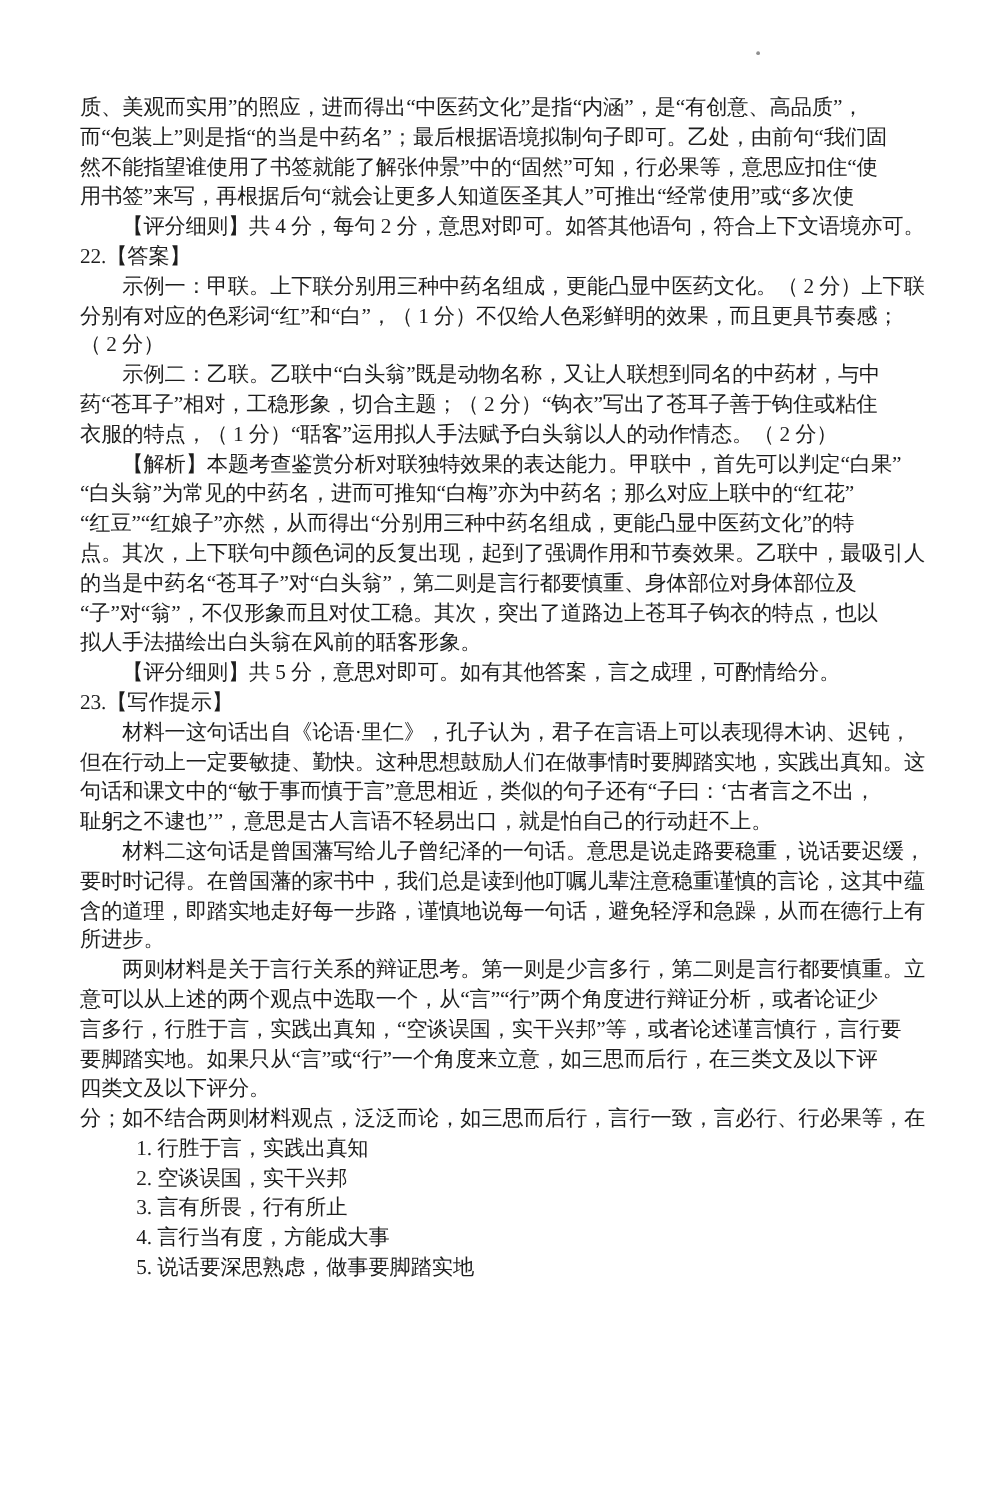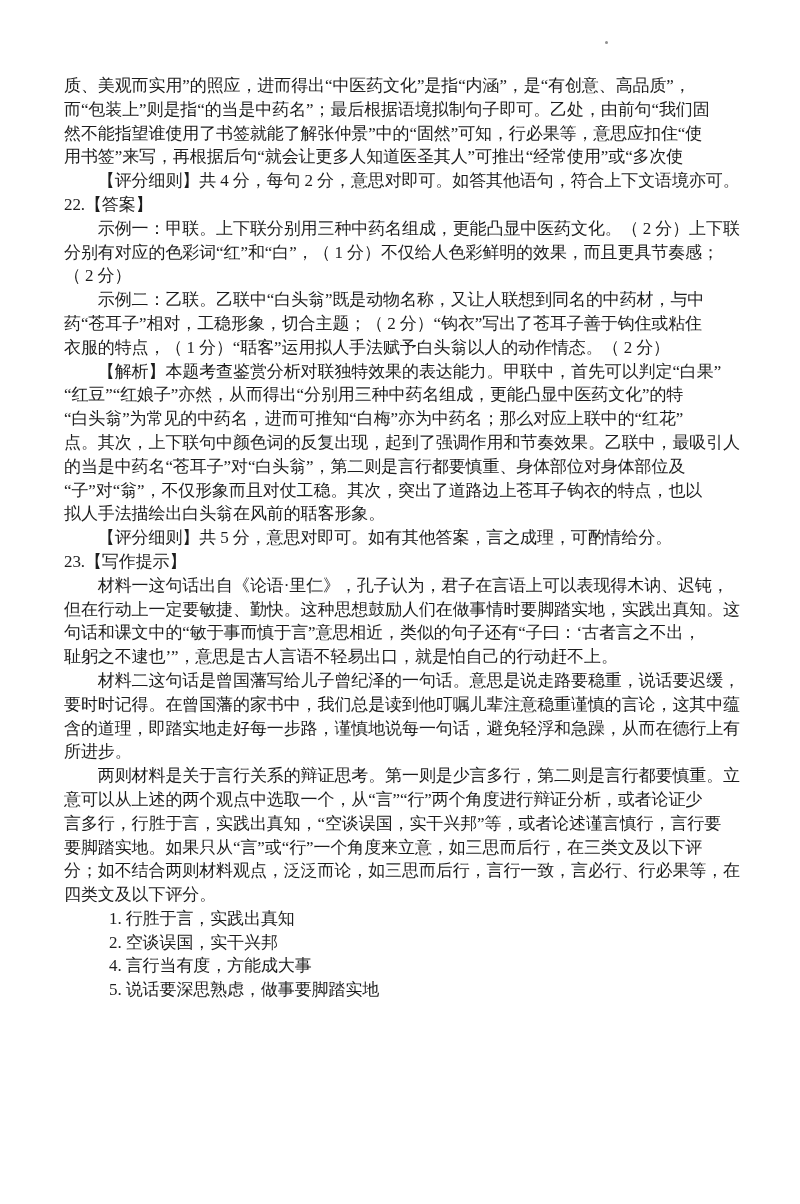--- a/index.html
+++ b/index.html
@@ -59,40 +59,41 @@
       <div class="line">用书签”来写，再根据后句“就会让更多人知道医圣其人”可推出“经常使用”或“多次使</div>
       <div class="line">　　【评分细则】共 4 分，每句 2 分，意思对即可。如答其他语句，符合上下文语境亦可。</div>
       <div class="line">22.【答案】</div>
       <div class="line">　　示例一：甲联。上下联分别用三种中药名组成，更能凸显中医药文化。（ 2 分）上下联</div>
       <div class="line">分别有对应的色彩词“红”和“白”，（ 1 分）不仅给人色彩鲜明的效果，而且更具节奏感；</div>
       <div class="line">（ 2 分）</div>
       <div class="line">　　示例二：乙联。乙联中“白头翁”既是动物名称，又让人联想到同名的中药材，与中</div>
       <div class="line">药“苍耳子”相对，工稳形象，切合主题；（ 2 分）“钩衣”写出了苍耳子善于钩住或粘住</div>
       <div class="line">衣服的特点，（ 1 分）“聒客”运用拟人手法赋予白头翁以人的动作情态。（ 2 分）</div>
       <div class="line">　　【解析】本题考查鉴赏分析对联独特效果的表达能力。甲联中，首先可以判定“白果”</div>
+      <div class="line">“白头翁”为常见的中药名，进而可推知“白梅”亦为中药名；那么对应上联中的“红花”</div>
       <div class="line">“红豆”“红娘子”亦然，从而得出“分别用三种中药名组成，更能凸显中医药文化”的特</div>
-      <div class="line">“白头翁”为常见的中药名，进而可推知“白梅”亦为中药名；那么对应上联中的“红花”</div>
       <div class="line">点。其次，上下联句中颜色词的反复出现，起到了强调作用和节奏效果。乙联中，最吸引人</div>
       <div class="line">的当是中药名“苍耳子”对“白头翁”，第二则是言行都要慎重、身体部位对身体部位及</div>
       <div class="line">“子”对“翁”，不仅形象而且对仗工稳。其次，突出了道路边上苍耳子钩衣的特点，也以</div>
       <div class="line">拟人手法描绘出白头翁在风前的聒客形象。</div>
       <div class="line">　　【评分细则】共 5 分，意思对即可。如有其他答案，言之成理，可酌情给分。</div>
       <div class="line">23.【写作提示】</div>
       <div class="line">　　材料一这句话出自《论语·里仁》，孔子认为，君子在言语上可以表现得木讷、迟钝，</div>
       <div class="line">但在行动上一定要敏捷、勤快。这种思想鼓励人们在做事情时要脚踏实地，实践出真知。这</div>
       <div class="line">句话和课文中的“敏于事而慎于言”意思相近，类似的句子还有“子曰：‘古者言之不出，</div>
       <div class="line">耻躬之不逮也’”，意思是古人言语不轻易出口，就是怕自己的行动赶不上。</div>
       <div class="line">　　材料二这句话是曾国藩写给儿子曾纪泽的一句话。意思是说走路要稳重，说话要迟缓，</div>
       <div class="line">要时时记得。在曾国藩的家书中，我们总是读到他叮嘱儿辈注意稳重谨慎的言论，这其中蕴</div>
       <div class="line">含的道理，即踏实地走好每一步路，谨慎地说每一句话，避免轻浮和急躁，从而在德行上有</div>
       <div class="line">所进步。</div>
       <div class="line">　　两则材料是关于言行关系的辩证思考。第一则是少言多行，第二则是言行都要慎重。立</div>
       <div class="line">意可以从上述的两个观点中选取一个，从“言”“行”两个角度进行辩证分析，或者论证少</div>
       <div class="line">言多行，行胜于言，实践出真知，“空谈误国，实干兴邦”等，或者论述谨言慎行，言行要</div>
       <div class="line">要脚踏实地。如果只从“言”或“行”一个角度来立意，如三思而后行，在三类文及以下评</div>
+      <div class="line">四类文及以下评分。</div>
       <div class="line">分；如不结合两则材料观点，泛泛而论，如三思而后行，言行一致，言必行、行必果等，在</div>
-      <div class="line">四类文及以下评分。</div>
       <div class="line list">1. 行胜于言，实践出真知</div>
       <div class="line list">2. 空谈误国，实干兴邦</div>
+      <div class="line list">3. 言有所畏，行有所止</div>
       <div class="line list">4. 言行当有度，方能成大事</div>
       <div class="line list">5. 说话要深思熟虑，做事要脚踏实地</div>
     </div>
 </div>
 
 </body></html>

